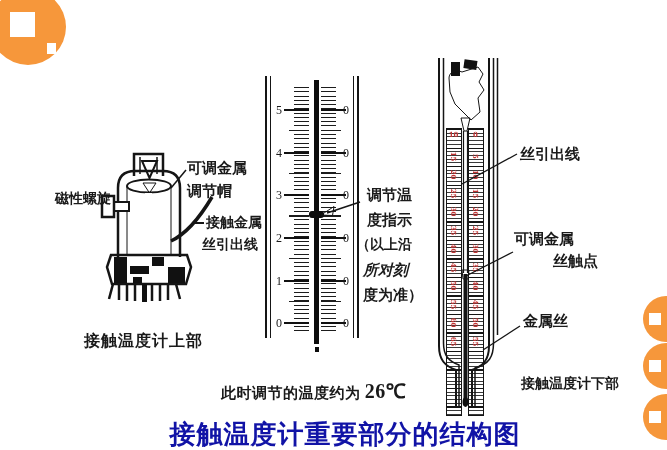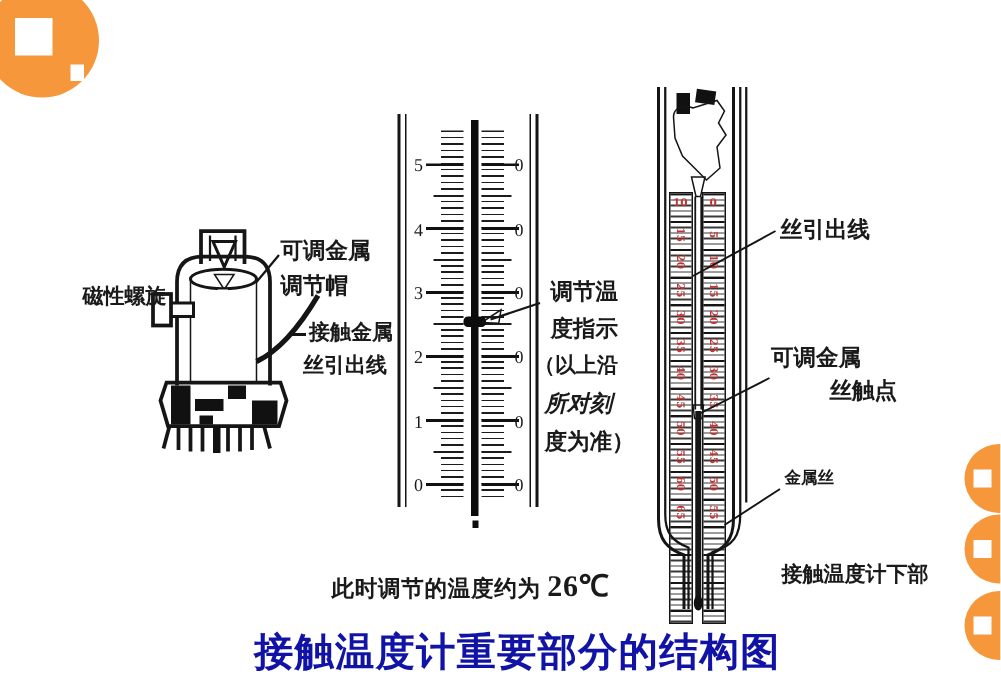--- a/index.html
+++ b/index.html
@@ -186,32 +186,33 @@
       <line x1="513" y1="252" x2="464" y2="277" stroke-width="1.3"></line>
       <line x1="520" y1="326" x2="483" y2="350" stroke-width="1.3"></line>
     </g>
   </svg>
 
   <div class="lbl" style="left:187px;top:160px;font-size:15px;">可调金属</div>
   <div class="lbl" style="left:187px;top:183px;font-size:15px;">调节帽</div>
   <div class="lbl" style="left:55px;top:191px;font-size:14px;">磁性螺旋</div>
   <div class="lbl" style="left:206px;top:215px;font-size:14px;">接触金属</div>
   <div class="lbl" style="left:202px;top:237px;font-size:14px;">丝引出线</div>
+  <div class="lbl" style="left:84px;top:332px;font-size:16px;letter-spacing:1px;">接触温度计上部</div>
 
   <div class="lbl" style="left:367px;top:187px;font-size:15px;">调节温</div>
   <div class="lbl" style="left:367px;top:212px;font-size:15px;">度指示</div>
   <div class="lbl" style="left:356px;top:237px;font-size:14px;">（以上沿</div>
   <div class="lbl" style="left:363px;top:262px;font-size:15px;font-style:italic;">所对刻</div>
   <div class="lbl" style="left:363px;top:287px;font-size:15px;">度为准）</div>
 
   <div class="lbl" id="mid-cap2" style="left:221px;top:380px;font-size:15px;letter-spacing:0.5px;font-family:Liberation Serif, serif;">
     <span>此时调节的温度约为</span>
     <span class="big">26℃</span>
   </div>
 
   <div class="lbl" style="left:520px;top:146px;font-size:15px;">丝引出线</div>
   <div class="lbl" style="left:514px;top:231px;font-size:15px;">可调金属</div>
   <div class="lbl" style="left:517px;top:253px;font-size:15px;margin-left:36px;">丝触点</div>
-  <div class="lbl" style="left:523px;top:313px;font-size:11px;">金属丝</div>
+  <div class="lbl" style="left:523px;top:313px;font-size:15px;">金属丝</div>
   <div class="lbl" style="left:521px;top:376px;font-size:14px;font-family:Liberation Serif, serif;">接触温度计下部</div>
 
   <div id="slide-title">接触温度计重要部分的结构图</div>
 </div>
 
 </body></html>

